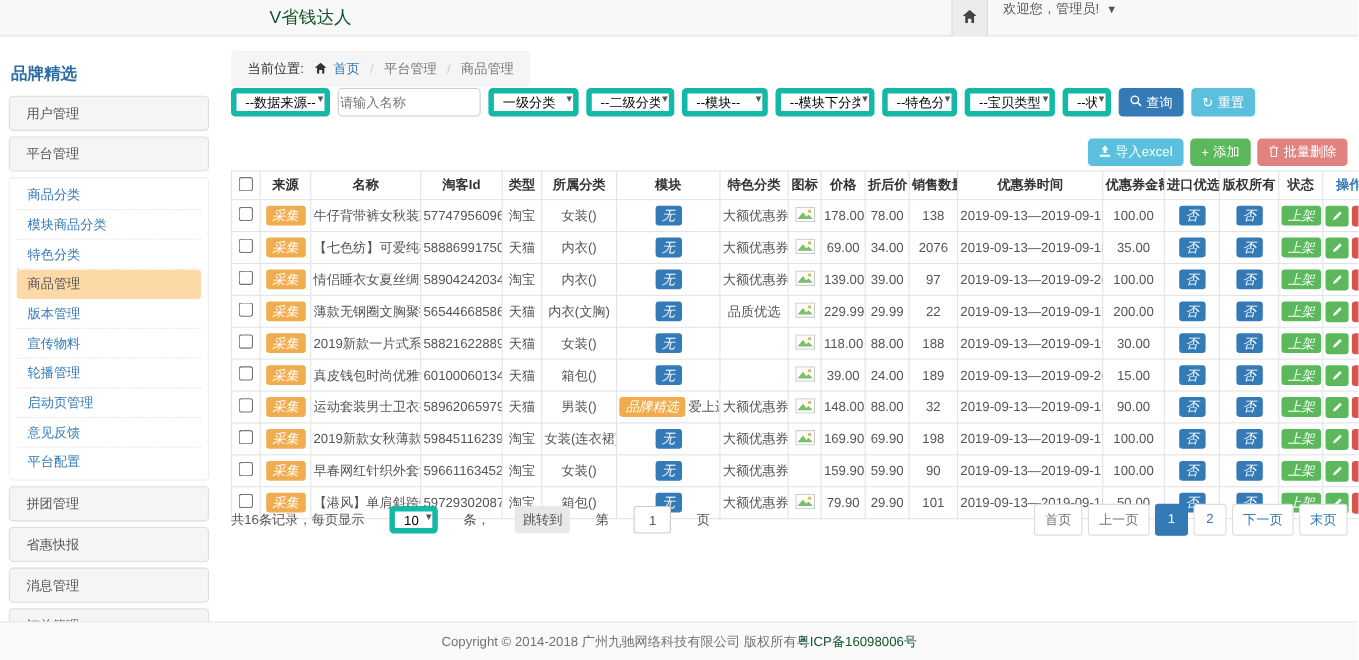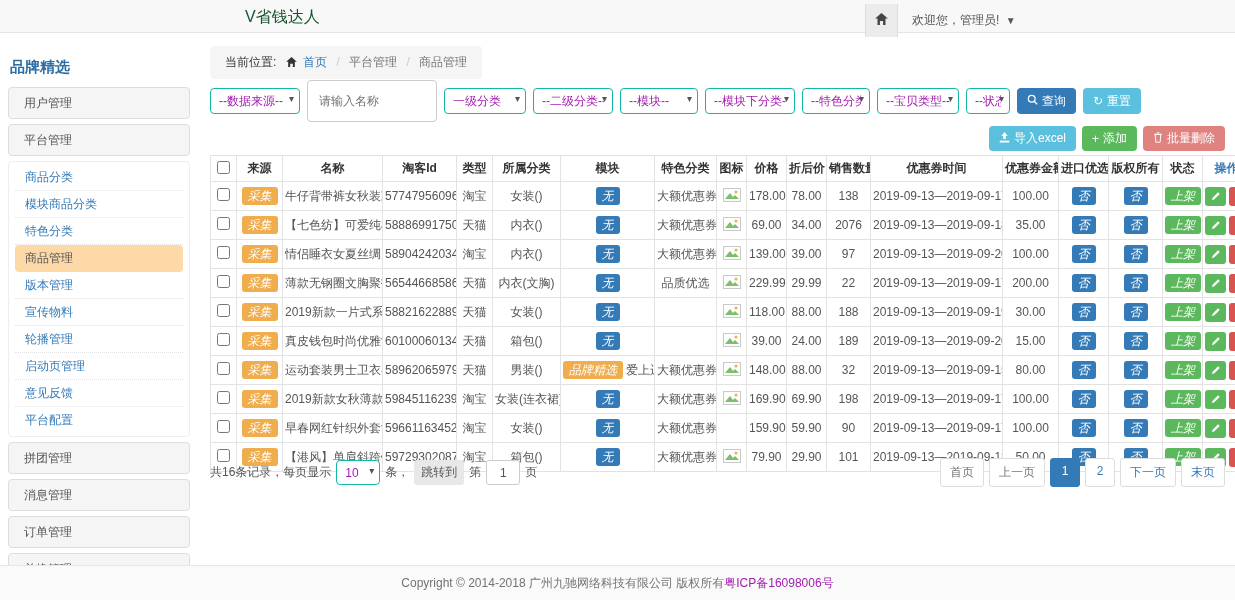--- a/index.html
+++ b/index.html
@@ -5,21 +5,21 @@
   * { box-sizing: border-box; margin: 0; padding: 0; }
   html,body { width:1235px; height:600px; overflow:hidden; }
   body {
     font-family:"Liberation Sans","DejaVu Sans",sans-serif;
     font-size:12px; color:#555; background:#fff; position:relative;
   }
   
   .topbar { position:absolute; top:0; left:0; width:1235px; height:33px;
     background:#f8f8f8; border-bottom:1px solid #e4e4e4; }
   .brand { position:absolute; left:245px; top:0; line-height:33px; font-size:16px; color:#14532d; }
-  .topbar-right { position:absolute; left:865px; top:0; height:40px; display:flex; align-items:center; }
+  .topbar-right { position:absolute; left:865px; top:0; height:40px; display:flex; align-items:flex-start; }
   .home-box { width:33px; height:33px; background:#ececec; border-left:1px solid #ddd; border-right:1px solid #ddd;
     display:flex; align-items:center; justify-content:center; cursor:pointer; }
   .welcome { margin-left:14px; color:#555; cursor:pointer; }
   .caret-down { font-size:10px; color:#555; margin-left:3px; }
   
   .sidebar { position:absolute; left:8px; top:44px; width:182px; }
   .sidebar-title { color:#2e6da4; font-weight:bold; font-size:15px; padding:14px 0 10px 2px; }
   .menu-parent { height:32px; line-height:30px; padding-left:15px; background:#f5f5f5;
     border:1px solid #ddd; border-radius:4px; margin-bottom:5px; color:#555; cursor:pointer; }
   .child-wrap { background:#fff; border:1px solid #eee; border-radius:4px; margin-bottom:5px; padding:2px 6px; }
@@ -31,25 +31,25 @@
   .main { position:absolute; left:210px; top:33px; width:1015px; height:532px; }
   .breadcrumb { position:absolute; top:13px; left:0; background:#f5f5f5; border-radius:4px;
     padding:8px 15px; color:#333; }
   .breadcrumb .bc-home { color:#337ab7; cursor:pointer; }
   .breadcrumb .sep { color:#ccc; margin:0 6px; }
   .breadcrumb .bc-item { color:#777; }
   .breadcrumb svg { vertical-align:-1px; margin:0 3px 0 6px; }
   
   .filters { position:absolute; top:47px; left:0; display:flex; gap:7px; align-items:center; }
   .sel { position:relative; }
-  .sel select { appearance:none; -webkit-appearance:none; height:26px; border:1px solid #14b8a6; border-radius:4px;
-    background:#fff; color:#a21caf; font-size:12px; padding:0 8px 0 8px; width:100%;
+  .sel select { appearance:none; -webkit-appearance:none; height:26px; border:5px solid #14b8a6; border-radius:4px;
+    background:#fff; color:#000000; font-size:12px; padding:0 8px 0 8px; width:100%;
     font-family:inherit; }
   .sel::after { content:"▾"; position:absolute; right:6px; top:5px; font-size:10px; color:#555; pointer-events:none; }
-  .txt-input { height:42px; border:1px solid #ccc; border-radius:4px; padding:0 11px; font-size:12px;
+  .txt-input { height:26px; border:1px solid #ccc; border-radius:4px; padding:0 1px; font-size:12px;
     color:#555; font-family:inherit; }
   .btn { height:26px; border:none; border-radius:4px; color:#fff; font-size:12px; padding:0 10px;
     cursor:pointer; display:inline-flex; align-items:center; gap:4px; font-family:inherit; }
   .btn-primary { background:#337ab7; }
   .btn-info { background:#5bc0de; }
   .btn-success { background:#5cb85c; }
   .btn-danger-soft { background:#e08380;justify-content:space-between; }
   
   .toolbar { position:absolute; top:93px; right:0; display:flex; gap:6px; }
   .toolbar .btn { height:25px; }
@@ -64,34 +64,34 @@
   .badge-orange { background:#f0ad4e; }
   .badge-blue { background:#337ab7; }
   .badge-green { background:#5cb85c; }
   .module-cell span + span { margin-left:3px; }
   .op-btn { display:inline-flex; align-items:center; justify-content:center; width:21px; height:19px;
     border:none; border-radius:3px; cursor:pointer; vertical-align:middle; }
   .op-edit { background:#5cb85c; margin-right:3px; }
   .op-del { background:#d9534f; }
   
   .pagebar { position:absolute; top:425px; left:0; width:1015px; display:flex; align-items:center; }
-  .pagebar .left { display:flex; align-items:center; gap:5px; }
+  .pagebar .left { display:flex; align-items:center; gap:23px; }
   .size-sel select { height:25px; width:44px; }
   .jump-label { background:#e8e8e8; border-radius:3px; padding:4px 7px; color:#555; cursor:pointer; }
   .jump-input { width:34px; height:25px; border:1px solid #ccc; border-radius:3px; text-align:center;
     font-size:12px; color:#555; font-family:inherit; }
   .pager { margin-left:auto; display:flex; gap:5px; }
   .page-btn { display:inline-block; min-width:30px; text-align:center; padding:5px 9px;
     border:1px solid #ddd; border-radius:3px; color:#337ab7; cursor:pointer; background:#fff; }
   .page-btn.muted { color:#777; }
   .page-btn.active { background:#337ab7; border-color:#337ab7; color:#fff; }
   
   .footer { position:absolute; left:0; bottom:0; width:1235px; height:35px; background:#fafafa;
     border-top:1px solid #e7e7e7; text-align:center; line-height:34px; color:#737373; z-index:5; }
-  .footer a { color:#a21caf; text-decoration:none; cursor:pointer; }
+  .footer a { color:#14532d; text-decoration:none; cursor:pointer; }
 </style>
 </head>
 <body>
 
 <div class="topbar">
   <div class="brand">V省钱达人</div>
   <div class="topbar-right">
     <div class="home-box">
       <span>
         <svg width="13" height="12" viewBox="0 0 16 15">
@@ -122,20 +122,23 @@
         <a class="menu-child active">商品管理</a>
         <a class="menu-child">版本管理</a>
         <a class="menu-child">宣传物料</a>
         <a class="menu-child">轮播管理</a>
         <a class="menu-child">启动页管理</a>
         <a class="menu-child">意见反馈</a>
         <a class="menu-child">平台配置</a>
       </div>
       <div class="menu-parent">
     <span>拼团管理</span>
+  </div>
+      <div class="menu-parent">
+    <span>省惠快报</span>
   </div>
       <div class="menu-parent">
     <span>消息管理</span>
   </div>
       <div class="menu-parent">
     <span>订单管理</span>
   </div>
       <div class="menu-parent">
     <span>兑换管理</span>
   </div>
@@ -480,21 +483,21 @@
         <span><svg width="18" height="14" viewBox="0 0 18 14">
                 <rect x="0.5" y="0.5" width="17" height="13" fill="#fdfdfd" stroke="#c9c9c9"></rect>
                 <path d="M2 11 L7 5 L10 9 L12 7 L16 11 Z" fill="#7bbf6a"></path>
                 <circle cx="13" cy="4" r="1.6" fill="#e8b84b"></circle>
               </svg></span>
       </td>
       <td>148.00</td>
       <td>88.00</td>
       <td>32</td>
       <td>2019-09-13—2019-09-15</td>
-      <td>80.00</td>
+      <td>90.00</td>
       <td><span class="badge badge-blue">否</span></td>
       <td><span class="badge badge-blue">否</span></td>
       <td><span class="badge badge-green">上架</span></td>
       <td>
         <button class="op-btn op-edit">
               <svg width="10" height="10" viewBox="0 0 12 12">
                 <path d="M1 11 L2 8 L8.5 1.5 L10.5 3.5 L4 10 Z" fill="#fff"></path>
               </svg>
             </button><button class="op-btn op-del"></button>
       </td>

